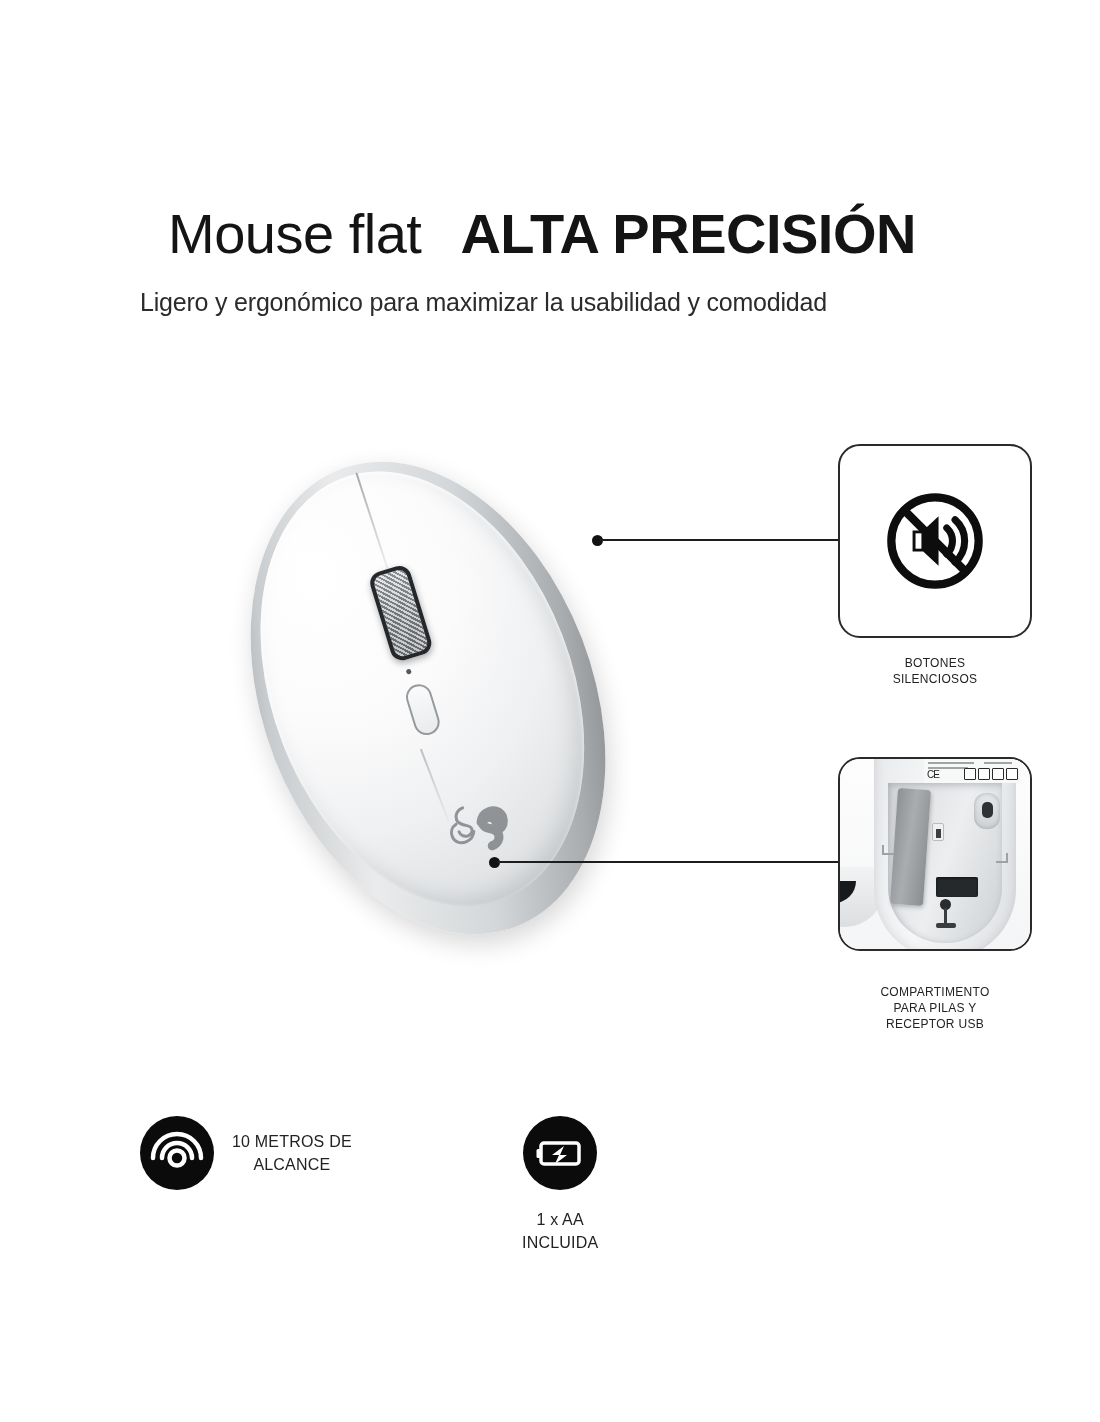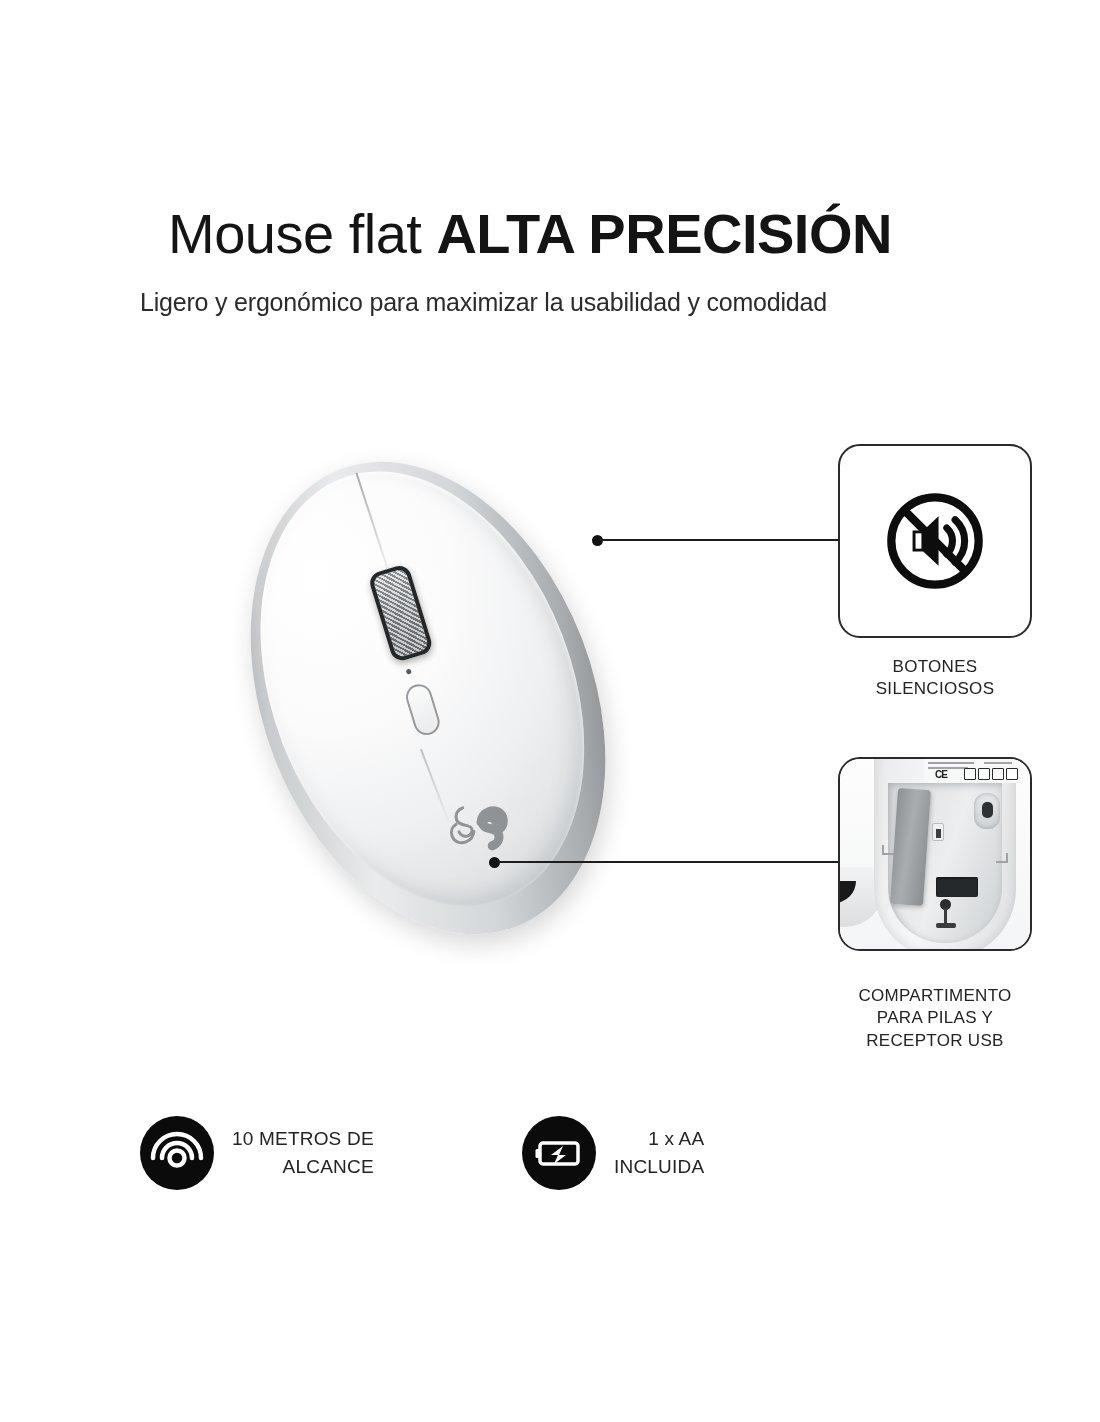--- a/index.html
+++ b/index.html
@@ -24,21 +24,21 @@
     width: 860px;
   }
   .title {
     font-size: 56px;
     line-height: 1.05;
     letter-spacing: -0.5px;
     color: #141414;
     white-space: nowrap;
   }
   .title .light { font-weight: 300; margin-left: 28px; }
-  .title .bold  { font-weight: 700; }
+  .title .bold  { font-weight: 700; margin-left: 24px; }
 
   .subtitle {
     margin-top: 24px;
     font-size: 25px;
     font-weight: 300;
     color: #2b2b2b;
     letter-spacing: -0.2px;
     white-space: nowrap;
   }
 
@@ -177,21 +177,21 @@
     position: absolute;
     border: 2px solid #2a2a2a;
     border-radius: 22px;
     background: #ffffff;
     box-sizing: border-box;
     overflow: hidden;
   }
   .callout-caption {
     position: absolute;
     text-align: center;
-    font-size: 17px;
+    font-size: 12px;
     line-height: 1.32;
     letter-spacing: 0.3px;
     color: #232323;
     font-weight: 400;
   }
 
   
   .mute-icon {
     position: absolute;
     left: 50%;
@@ -250,24 +250,24 @@
     overflow: hidden;
   }
   .bp-label-line {
     position: absolute;
     height: 2px;
     background: #8a8e92;
     opacity: 0.8;
   }
   .bp-ce {
     position: absolute;
-    left: 11px;
+    left: 3px;
     bottom: 3px;
     font-size: 10px;
-    font-weight: 700;
+    font-weight: 400;
     color: #1e1e1e;
     letter-spacing: -1px;
   }
   .bp-marks {
     position: absolute;
     right: 2px;
     bottom: 3px;
     display: flex;
     gap: 2px;
   }
@@ -397,25 +397,25 @@
   }
   .feature-badge {
     width: 74px;
     height: 74px;
     border-radius: 50%;
     background: #0b0b0b;
     position: relative;
     flex: 0 0 auto;
   }
   .feature-label {
-    font-size: 19px;
+    font-size: 16px;
     line-height: 1.45;
     color: #232323;
     letter-spacing: 0.2px;
-    text-align: right;
+    text-align: center;
     white-space: pre-line;
   }
   .dpi-text {
     font-size: 21px;
     color: #232323;
     letter-spacing: 0.3px;
   }
   .dpi-stack {
     position: absolute;
     inset: 0;
@@ -531,21 +531,21 @@
       <svg viewBox="0 0 74 74" width="74" height="74">
         <circle cx="37" cy="42" r="7.5" fill="none" stroke="#ffffff" stroke-width="4.5"></circle>
         <path d="M22 42a15 15 0 0 1 30 0" fill="none" stroke="#ffffff" stroke-width="4.5" stroke-linecap="round"></path>
         <path d="M13 42a24 24 0 0 1 48 0" fill="none" stroke="#ffffff" stroke-width="4.5" stroke-linecap="round"></path>
       </svg>
     </div>
     <div class="feature-label">10 METROS DE
 ALCANCE</div>
   </div>
 
-  <div class="feature" style="left:382px; top:12px;">
+  <div class="feature" style="left:382px; top:12px;flex-direction:column;">
     <div class="feature-badge">
       <svg viewBox="0 0 74 74" width="74" height="74">
         <rect x="18" y="27" width="38" height="21" rx="3" fill="none" stroke="#ffffff" stroke-width="3.5"></rect>
         <rect x="13.5" y="33" width="5" height="9" rx="1.5" fill="#ffffff"></rect>
         <path d="M41 30l-12 9h7l-4 9 12-9h-7z" fill="#ffffff"></path>
       </svg>
     </div>
     <div class="feature-label">1 x AA
 INCLUIDA</div>
   </div>

